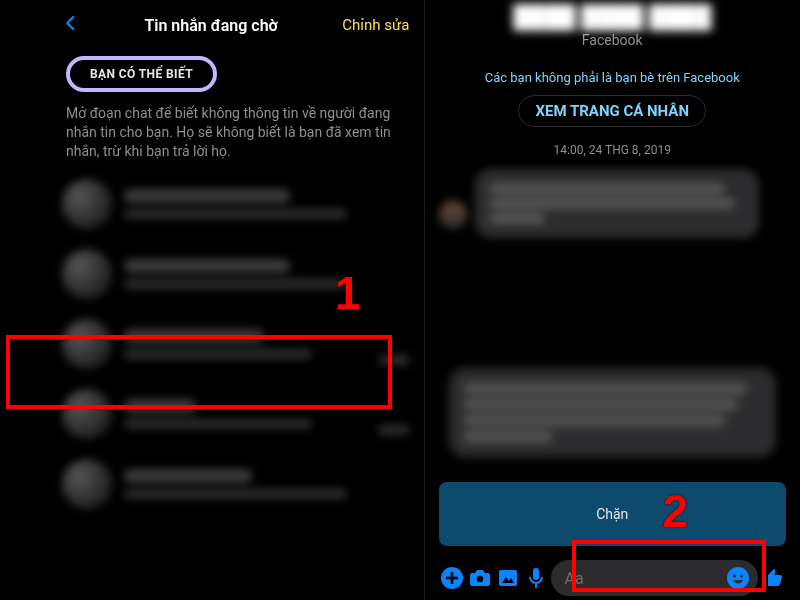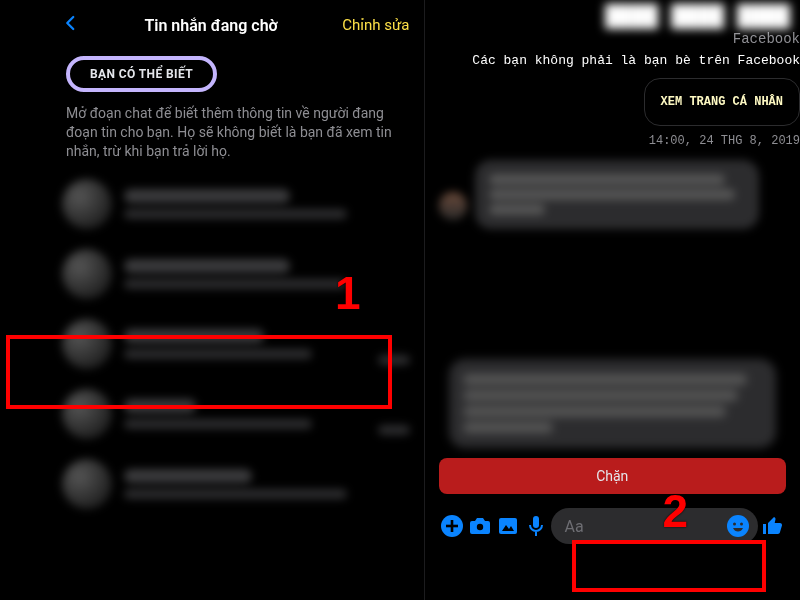--- a/index.html
+++ b/index.html
@@ -49,55 +49,56 @@
   .row .rlines { flex: 1; }
   .row .rl1 { width: 58%; height: 14px; border-radius: 7px; background: #3a3a3c; margin-bottom: 6px; }
   .row .rl2 { width: 78%; height: 10px; border-radius: 5px; background: #2c2c2e; }
   .row .rstamp { width: 32px; height: 10px; border-radius: 5px; background: #2c2c2e; align-self: flex-end; margin-bottom: 4px; }
 
   .highlight-box {
     position: absolute; border: 4px solid #f00; pointer-events: none;
   }
 
   
-  .rtop { text-align: right; padding-top: 4px; font-family: Liberation Mono, monospace; }
+  .rtop { text-align: center; padding-top: 4px; }
   .bigname {
     font-size: 22px; font-weight: 700; color: #fff; filter: blur(5px);
     display: inline-block; padding: 0 10px;
   }
   .platform { color: #8e8e93; font-size: 14px; margin-top: 2px; }
-  .sub1 { color: #ffffff; font-size: 13px; margin-top: 6px; }
+  .sub1 { color: #7dd3fc; font-size: 13px; margin-top: 22px; }
   .sub2 { color: #8e8e93; font-size: 13px; margin-top: 2px; }
   .view-btn {
     display: inline-block; margin-top: 10px;
     border: 1px solid #2c2c2e; border-radius: 16px;
-    padding: 16px 16px; font-size: 12px; font-weight: 700; color: #fef9c3;
-  }
-  .timestamp { color: #8e8e93; font-size: 12px; margin-top: 8px; }
+    padding: 6px 16px; font-size: 15px; font-weight: 700; color: #7dd3fc;
+  }
+  .timestamp { color: #8e8e93; font-size: 12px; margin-top: 16px; }
 
   .msgarea { padding: 12px 14px 0 14px; }
   .msgrow { display: flex; align-items: flex-start; gap: 8px; filter: blur(4px); }
   .msgrow .mavatar { width: 28px; height: 28px; border-radius: 50%; background: linear-gradient(#6a4a3a,#2a2a2a); margin-top: 32px; flex-shrink:0;}
   .bubble {
     background: #2c2c2e; border-radius: 16px; padding: 10px 14px;
     width: 82%;
   }
   .bl { height: 11px; border-radius: 6px; background: #555; margin: 4px 0; }
   .bl.a { width: 92%; } .bl.b { width: 96%; } .bl.c { width: 22%; }
 
   .big-bubble { margin-top: 130px; filter: blur(5px); }
   .big-bubble .bubble { width: 94%; margin-left: 3%; }
   .bb { height: 11px; border-radius: 6px; background: #555; margin: 5px 0; }
   .bb.a{width:95%} .bb.b{width:92%} .bb.c{width:88%} .bb.d{width:30%}
 
   .action-row { display: flex; gap: 10px; padding: 10px 14px 8px 14px; }
   .action-btn {
-    flex: 1; background: #b91c1c; color: #e4e6eb;
-    border-radius: 8px; text-align: center; padding: 10px 0;
+    flex: 1; background: #0c4a6e; color: #e4e6eb;
+    border-radius: 8px; text-align: center; padding: 24px 0;
     font-size: 14px;
+    margin-top: 15px;
   }
 
   .composer {
     display: flex; align-items: center; gap: 2px;
     padding: 6px 14px 10px 14px;
   }
   .cicon { color: #0a84ff; display: flex; align-items: center; justify-content: center; width: 26px; height: 26px; }
   .cicon svg { width: 24px; height: 24px; fill: #0a84ff; }
   .input-pill {
     flex: 1; background: #2c2c2e; border-radius: 20px; height: 36px;
@@ -123,21 +124,21 @@
         </svg>
     </span>
     <span class="title">Tin nhắn đang chờ</span>
     <span class="edit">Chỉnh sửa</span>
   </div>
 
   <div class="tabs">
     <div class="pill">BẠN CÓ THỂ BIẾT</div>
   </div>
 
-  <div class="instructions">Mở đoạn chat để biết thêm thông tin về người đang đoạn tin cho bạn. Họ sẽ không biết là bạn đã xem tin nhắn, trừ khi bạn trả lời họ.</div>
+  <div class="instructions">Mở đoạn chat để biết không thông tin về người đang nhắn tin cho bạn. Họ sẽ không biết là bạn đã xem tin nhắn, trừ khi bạn trả lời họ.</div>
 
   <div class="list">
     <div class="row">
       <div class="avatar"></div>
       <div class="rlines">
           <div class="rl1"></div>
           <div class="rl2"></div>
         </div>
     </div>
     <div class="row">

